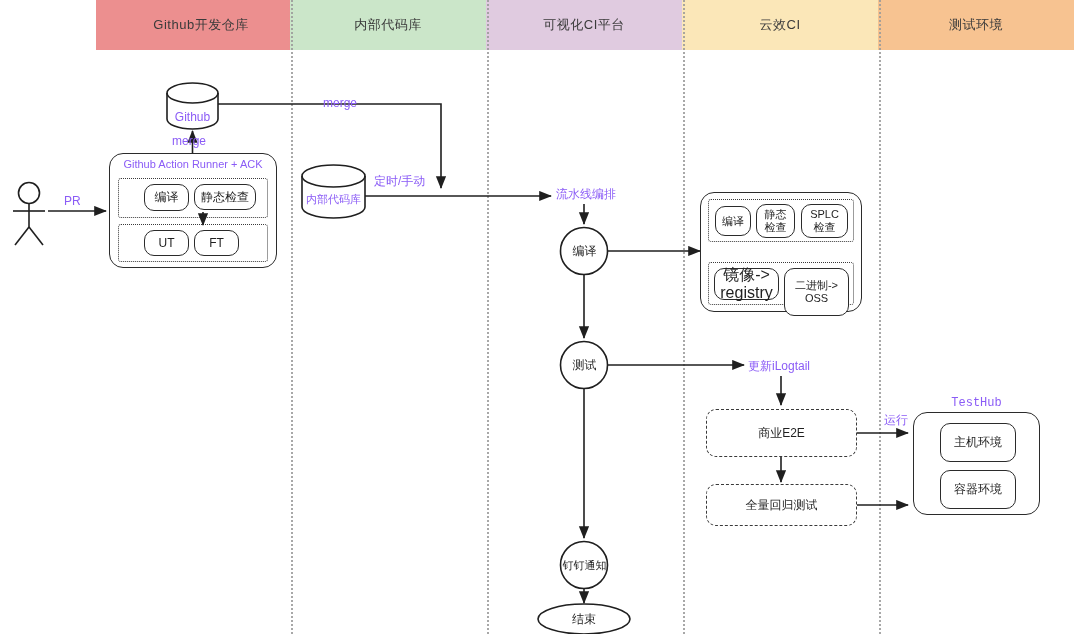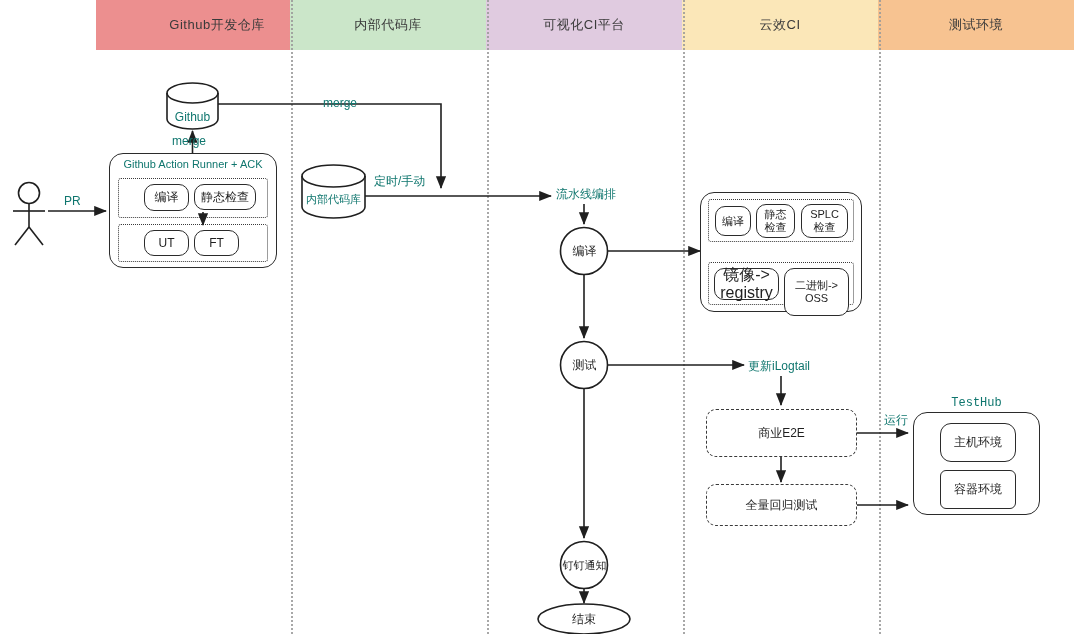--- a/index.html
+++ b/index.html
@@ -15,29 +15,29 @@
   #wires{position:absolute;left:0;top:0;width:1080px;height:634px;}
 
   
   .node{position:absolute;box-sizing:border-box;display:flex;align-items:center;justify-content:center;
         text-align:center;color:#1f1f1f;background:#fff;}
   .solid{border:1.5px solid #2b2b2b;}
   .dashed{border:1.6px dashed #3a3a3a;}
   .dotted{border:1.8px dotted #3a3a3a;}
   .rounded{border-radius:10px;}
   .rounded-lg{border-radius:14px;}
-  .lbl{position:absolute;color:#0f766e;white-space:nowrap;}
+  .lbl{position:absolute;color:#8b5cf6;white-space:nowrap;}
   .two-line{line-height:1.15;}
 </style>
 </head>
 <body>
 
 <div id="stage">
 
-  <div class="lane-head" style="left:96px;width:210px;background:#ec8f8f;padding-left:16px;">
+  <div class="lane-head" style="left:96px;width:210px;background:#ec8f8f;">
     <span>Github开发仓库</span>
   </div>
   <div class="lane-head" style="left:290px;width:196px;background:#cbe6c9;">
     <span>内部代码库</span>
   </div>
   <div class="lane-head" style="left:486px;width:196px;background:#e0cbe0;">
     <span>可视化CI平台</span>
   </div>
   <div class="lane-head" style="left:682px;width:196px;background:#fbe7b8;">
     <span>云效CI</span>
@@ -191,20 +191,20 @@
   <div class="node dashed rounded" style="left:706px;top:409px;width:151px;height:48px;font-size:12px;">
     <span>商业E2E</span>
   </div>
 
   <div class="node dashed rounded" style="left:706px;top:484px;width:151px;height:42px;font-size:12px;">
     <span>全量回归测试</span>
   </div>
 
   <div class="lbl" style="left:913px;top:396px;width:127px;text-align:center;font-size:12px;font-family:Liberation Mono, monospace;">TestHub</div>
   <div class="node solid rounded-lg" style="left:913px;top:412px;width:127px;height:103px;"></div>
-  <div class="node solid rounded" style="left:940px;top:423px;width:76px;height:39px;font-size:12px;border-radius:11px;">
+  <div class="node solid rounded" style="left:940px;top:423px;width:76px;height:39px;font-size:12px;">
     <span>主机环境</span>
   </div>
-  <div class="node solid rounded" style="left:940px;top:470px;width:76px;height:39px;font-size:12px;border-radius:6px;">
+  <div class="node solid rounded" style="left:940px;top:470px;width:76px;height:39px;font-size:12px;">
     <span>容器环境</span>
   </div>
 
 </div>
 
 </body></html>

